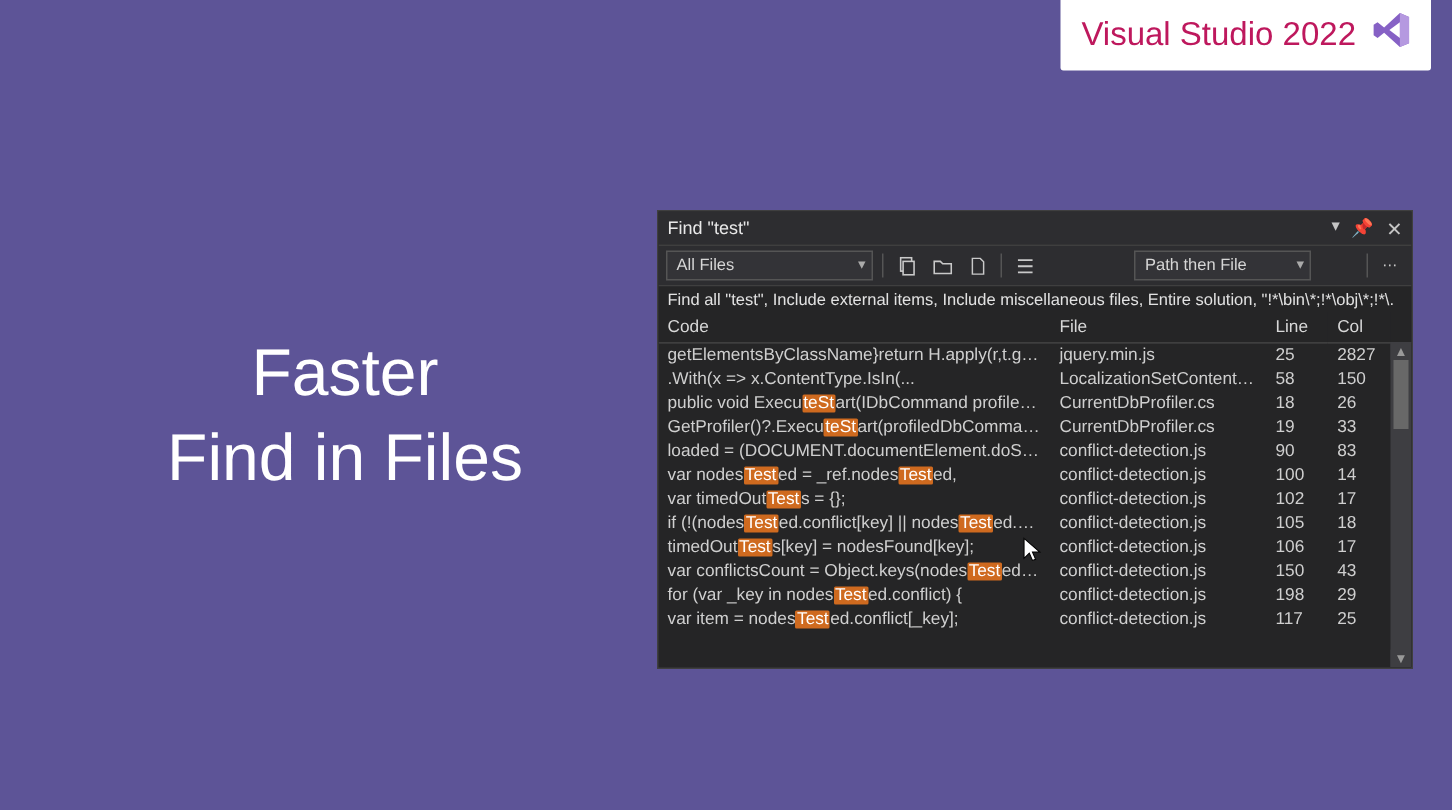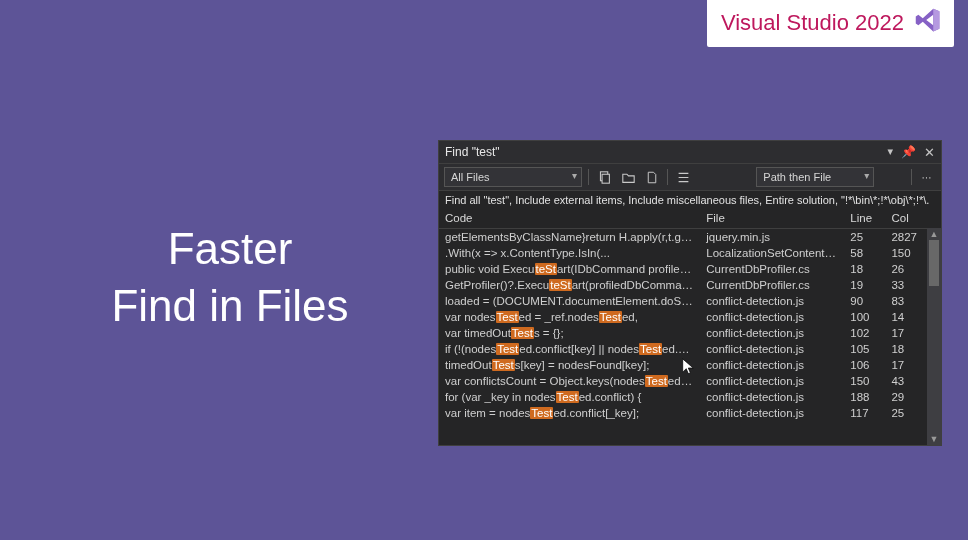--- a/index.html
+++ b/index.html
@@ -355,21 +355,21 @@
           <tr>
             <td class="col-code">var conflictsCount = Object.keys(nodes<mark class="hit">Test</mark>ed.confli...</td>
             <td class="col-file">conflict-detection.js</td>
             <td class="col-line">150</td>
             <td class="col-col">43</td>
             <td class="col-pad"></td>
           </tr>
           <tr>
             <td class="col-code">for (var _key in nodes<mark class="hit">Test</mark>ed.conflict) {</td>
             <td class="col-file">conflict-detection.js</td>
-            <td class="col-line">188</td>
+            <td class="col-line">198</td>
             <td class="col-col">29</td>
             <td class="col-pad"></td>
           </tr>
           <tr>
             <td class="col-code">var item = nodes<mark class="hit">Test</mark>ed.conflict[_key];</td>
             <td class="col-file">conflict-detection.js</td>
             <td class="col-line">117</td>
             <td class="col-col">25</td>
             <td class="col-pad"></td>
           </tr>

